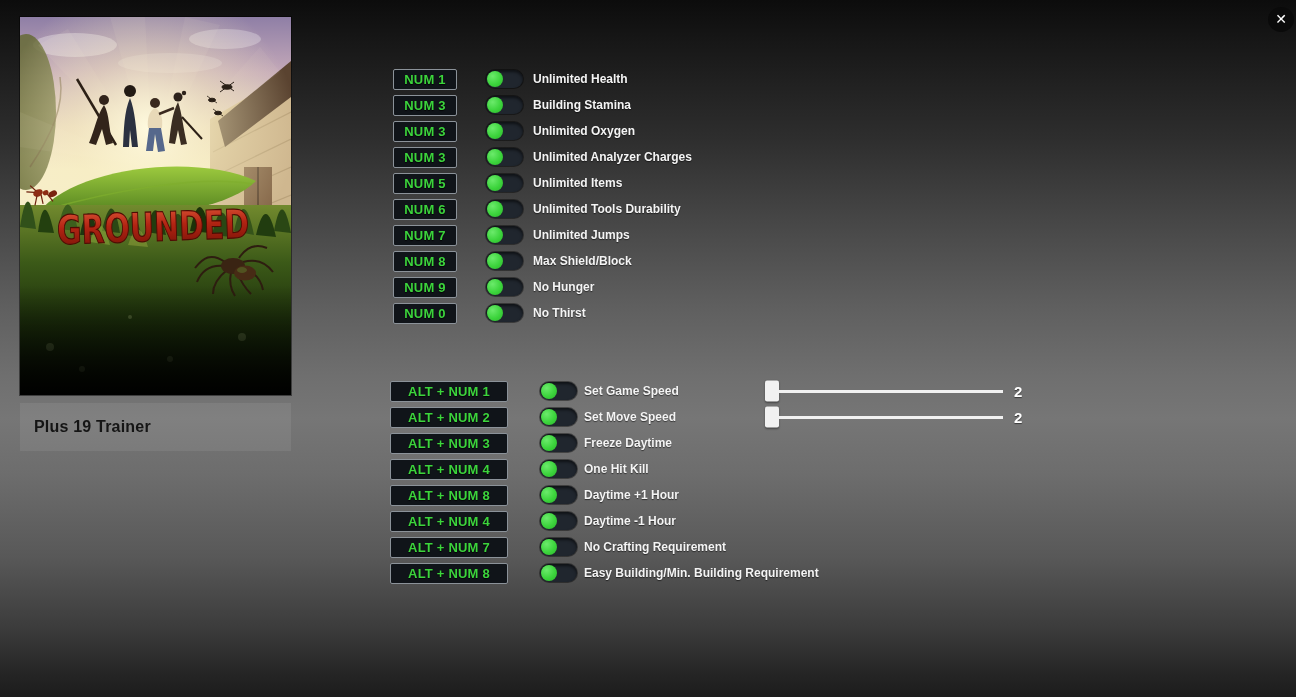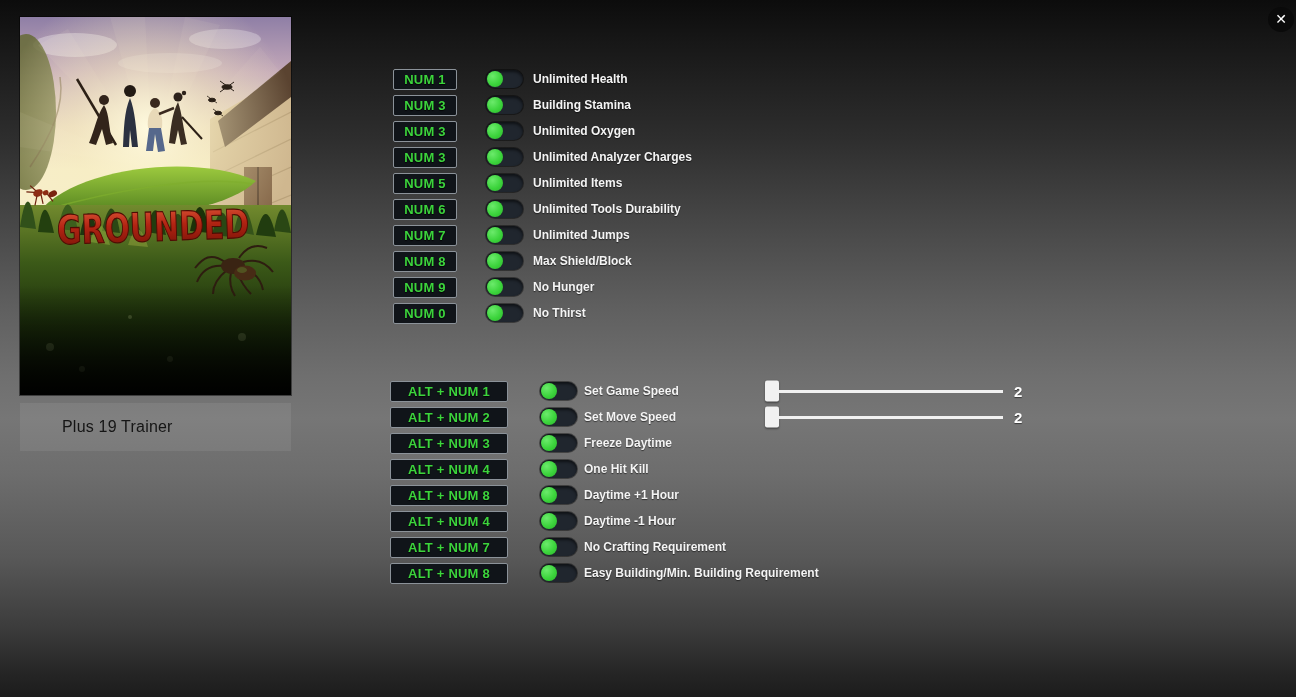--- a/index.html
+++ b/index.html
@@ -29,21 +29,21 @@
     box-shadow:0 0 0 1px rgba(0,0,0,.45);
     background:#111;
   }
   .cover svg{display:block;width:271px;height:378px;}
   .trainer-panel{
     position:absolute;left:20px;top:403px;width:271px;height:48px;
     background:rgba(255,255,255,0.075);
     display:flex;align-items:center;box-sizing:border-box;padding-left:14px;
   }
   .trainer-title{
-    color:#151515;font-size:16px;font-weight:normal;letter-spacing:.2px;margin-left:28px;
+    color:#151515;font-size:16px;font-weight:bold;letter-spacing:.2px;
   }
 
   
   .group{position:absolute;}
   .num-group{left:393px;top:66px;}
   .alt-group{left:390px;top:378px;}
 
   .row{position:relative;height:26px;display:flex;align-items:center;}
 
   .hotkey{

